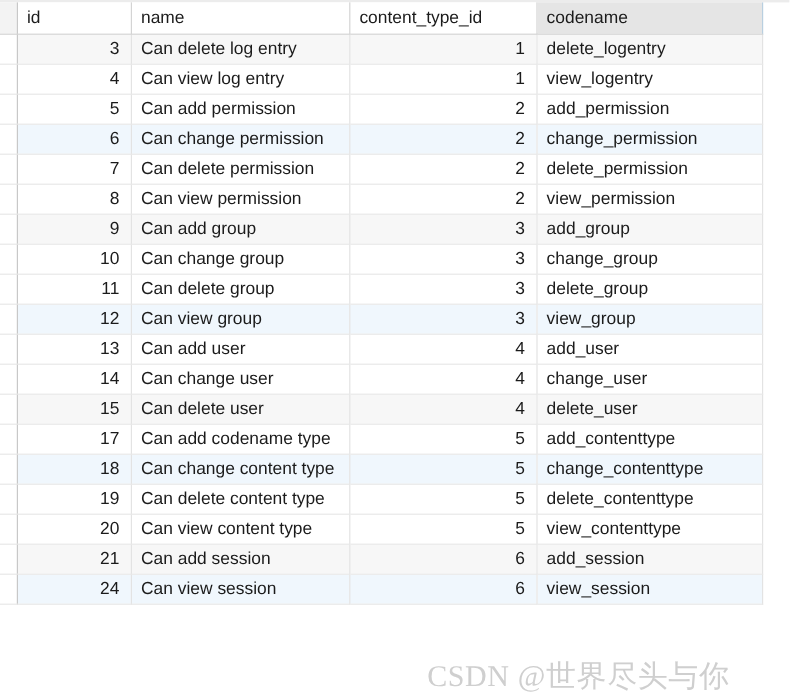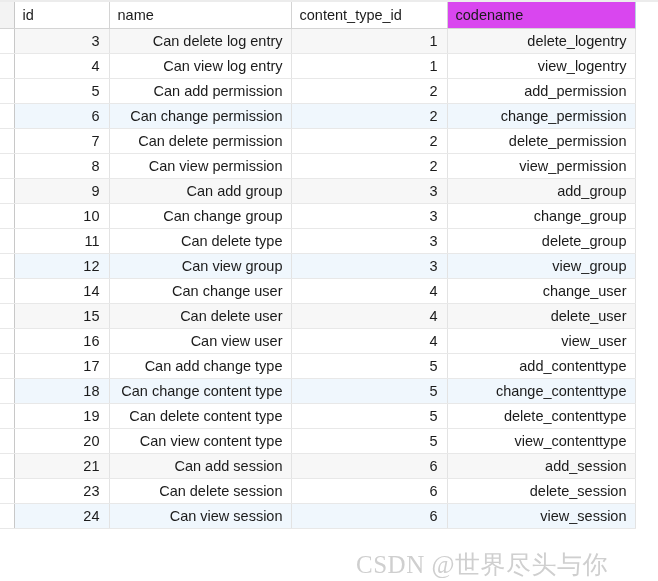--- a/index.html
+++ b/index.html
@@ -71,21 +71,21 @@
     overflow: hidden;
     vertical-align: middle;
     box-sizing: border-box;
   }
   thead th.gutter-head {
     padding: 0;
     background: #f3f3f3;
     border-right: 1px solid #c8c8c8;
   }
   thead th.selected-head {
-    background: #d946ef;
+    background: #e5e5e5;
     border-right: 1px solid #b9cfe0;
   }
 
   
   tbody td {
     height: 25px;
     padding: 0 8px 0 8px;
     margin: 0;
     border-right: 1px solid #e3e3e3;
     border-bottom: 1px solid #e8e8e8;
@@ -99,21 +99,21 @@
     padding: 0;
     background: #ffffff;
     border-right: 1px solid #c8c8c8;
     border-bottom: 1px solid #e8e8e8;
   }
   tbody td.num {
     text-align: right;
     padding-right: 9px;
   }
   tbody td.txt {
-    text-align: right;
+    text-align: left;
   }
 
   
   tr.row-white   td:not(.gutter-cell) { background: #ffffff; }
   tr.row-grey    td:not(.gutter-cell) { background: #f7f7f7; }
   tr.row-blue    td:not(.gutter-cell) { background: #f0f7fd; }
 
   
   .watermark {
     position: absolute;
@@ -205,56 +205,56 @@
         <tr class="row-white">
           <td class="gutter-cell"></td>
           <td class="num">10</td>
           <td class="txt">Can change group</td>
           <td class="num">3</td>
           <td class="txt">change_group</td>
         </tr>
         <tr class="row-white">
           <td class="gutter-cell"></td>
           <td class="num">11</td>
-          <td class="txt">Can delete type</td>
+          <td class="txt">Can delete group</td>
           <td class="num">3</td>
           <td class="txt">delete_group</td>
         </tr>
         <tr class="row-blue">
           <td class="gutter-cell"></td>
           <td class="num">12</td>
           <td class="txt">Can view group</td>
           <td class="num">3</td>
           <td class="txt">view_group</td>
         </tr>
         <tr class="row-white">
           <td class="gutter-cell"></td>
+          <td class="num">13</td>
+          <td class="txt">Can add user</td>
+          <td class="num">4</td>
+          <td class="txt">add_user</td>
+        </tr>
+        <tr class="row-white">
+          <td class="gutter-cell"></td>
           <td class="num">14</td>
           <td class="txt">Can change user</td>
           <td class="num">4</td>
           <td class="txt">change_user</td>
         </tr>
         <tr class="row-grey">
           <td class="gutter-cell"></td>
           <td class="num">15</td>
           <td class="txt">Can delete user</td>
           <td class="num">4</td>
           <td class="txt">delete_user</td>
         </tr>
         <tr class="row-white">
           <td class="gutter-cell"></td>
-          <td class="num">16</td>
-          <td class="txt">Can view user</td>
-          <td class="num">4</td>
-          <td class="txt">view_user</td>
-        </tr>
-        <tr class="row-white">
-          <td class="gutter-cell"></td>
           <td class="num">17</td>
-          <td class="txt">Can add change type</td>
+          <td class="txt">Can add codename type</td>
           <td class="num">5</td>
           <td class="txt">add_contenttype</td>
         </tr>
         <tr class="row-blue">
           <td class="gutter-cell"></td>
           <td class="num">18</td>
           <td class="txt">Can change content type</td>
           <td class="num">5</td>
           <td class="txt">change_contenttype</td>
         </tr>
@@ -272,27 +272,20 @@
           <td class="num">5</td>
           <td class="txt">view_contenttype</td>
         </tr>
         <tr class="row-grey">
           <td class="gutter-cell"></td>
           <td class="num">21</td>
           <td class="txt">Can add session</td>
           <td class="num">6</td>
           <td class="txt">add_session</td>
         </tr>
-        <tr class="row-white">
-          <td class="gutter-cell"></td>
-          <td class="num">23</td>
-          <td class="txt">Can delete session</td>
-          <td class="num">6</td>
-          <td class="txt">delete_session</td>
-        </tr>
         <tr class="row-blue">
           <td class="gutter-cell"></td>
           <td class="num">24</td>
           <td class="txt">Can view session</td>
           <td class="num">6</td>
           <td class="txt">view_session</td>
         </tr>
       </tbody>
   </table>
 

